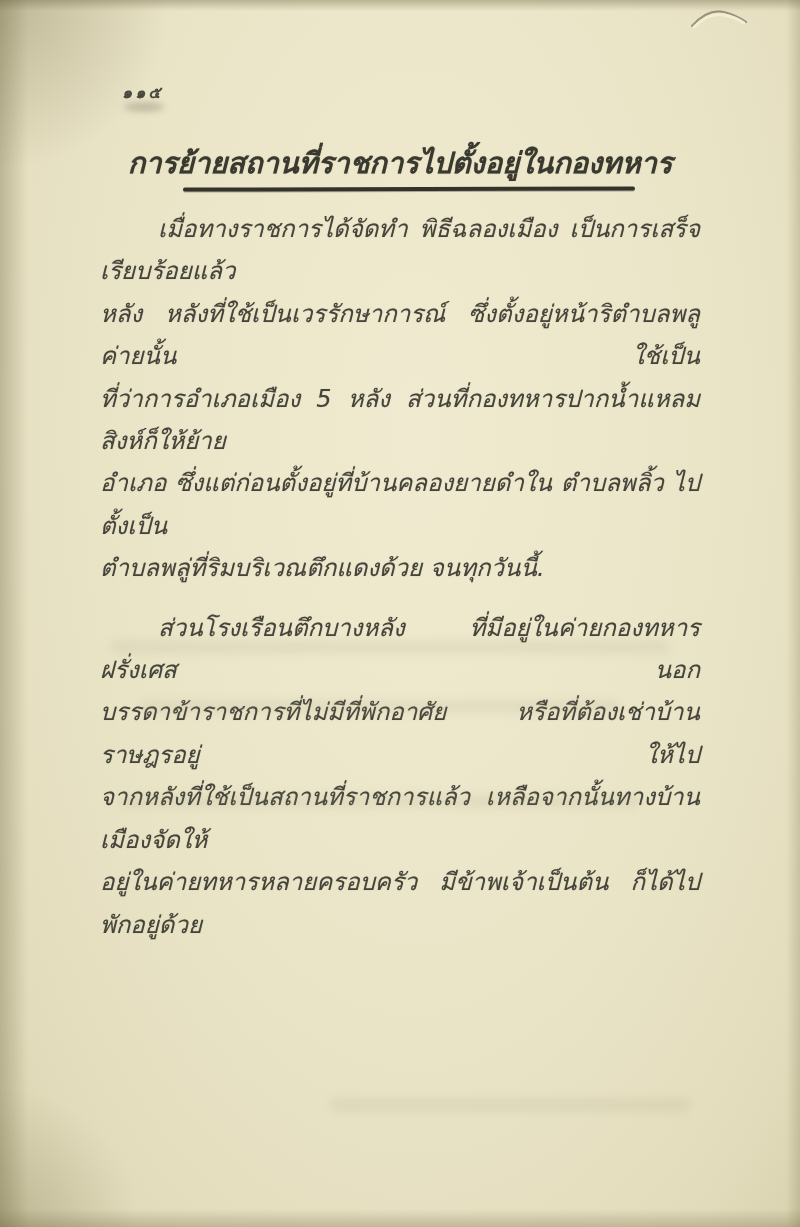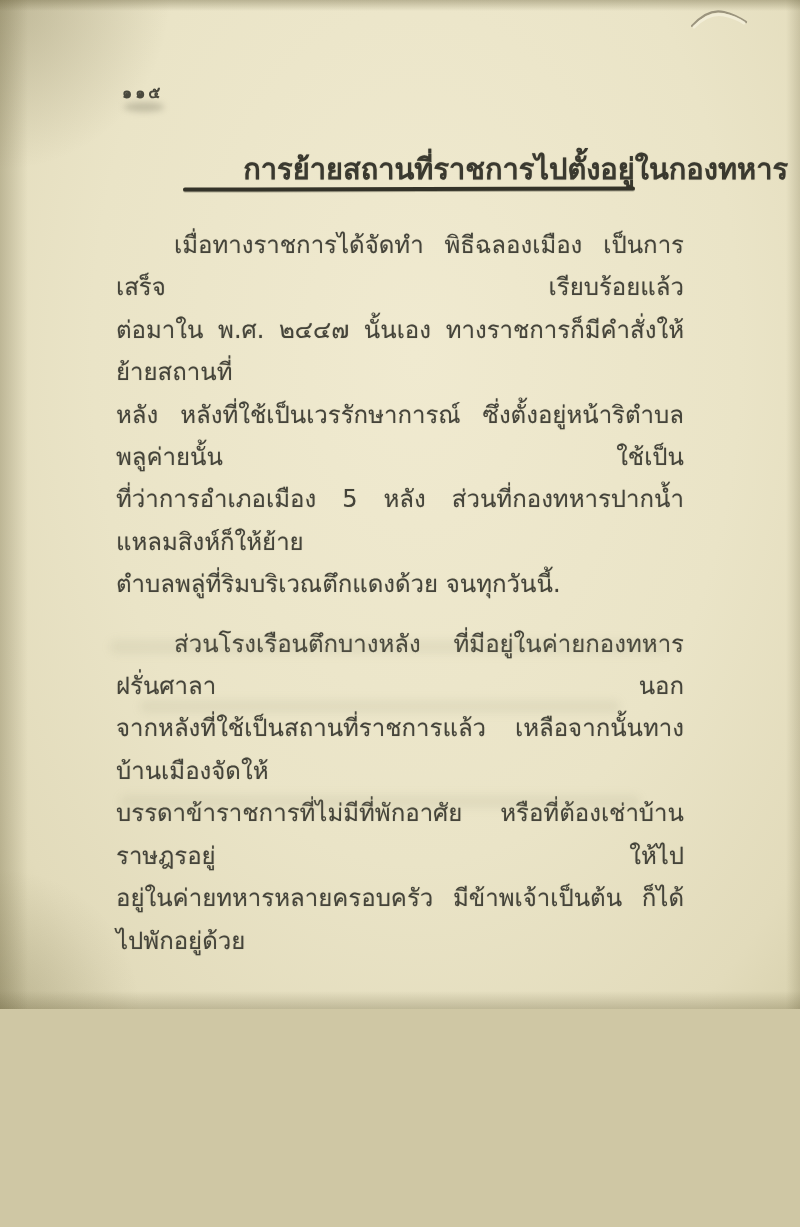--- a/index.html
+++ b/index.html
@@ -4,24 +4,25 @@
 <style>
   html, body { margin: 0; padding: 0; }
   body {
     width: 800px; height: 1227px;
     background: #cfc7a4;
     font-family: "DejaVu Sans", sans-serif;
     overflow: hidden;
   }
   .page {
     position: relative;
-    width: 800px; height: 1009px;
+    width: 800px; height: 1227px;
     background:
       radial-gradient(ellipse at 52% 35%, #f0ead0 0%, #eae4c7 55%, #e2dbbb 85%, #d6cfab 100%);
     overflow: hidden;
+    font-style: italic;
   }
   .edge-shading {
     position: absolute; inset: 0;
     pointer-events: none;
     background:
       linear-gradient(180deg, rgba(104,96,60,0.38), rgba(104,96,60,0) 11px),
       linear-gradient(90deg, rgba(104,96,60,0.32), rgba(104,96,60,0) 28px),
       linear-gradient(270deg, rgba(104,96,60,0.22), rgba(104,96,60,0) 14px),
       linear-gradient(0deg, rgba(104,96,60,0.30), rgba(104,96,60,0) 18px),
       radial-gradient(circle at 0 0, rgba(90,82,48,0.28), rgba(90,82,48,0) 170px),
@@ -37,41 +38,41 @@
     color: #4a493e; letter-spacing: 3px;
   }
   .print-smudge {
     position: absolute; left: 124px; top: 102px;
     width: 40px; height: 10px;
     background: rgba(120,118,98,0.35);
     filter: blur(3px); border-radius: 50%;
   }
   .doc-title {
     position: absolute; left: 0; right: 0; top: 134px;
-    margin: 12px; text-align: right;
+    margin: 6px; text-align: center;
     font-size: 29px; font-weight: bold;
     color: #3a392f;
     text-shadow: 0 0 1px rgba(58,57,47,0.45);
   }
   .title-rule {
     position: absolute; left: 183px; top: 187px;
     width: 452px; height: 4px;
     background: #343329; border-radius: 2px;
     transform: rotate(-0.15deg);
     box-shadow: 0 1px 0 rgba(52,51,41,0.35);
   }
   .doc-body {
     position: absolute; left: 100px; top: 208px;
     width: 600px;
     color: #45443a;
     font-size: 24px;
     line-height: 42.4px;
     text-shadow: 0 0 1px rgba(69,68,58,0.35);
   }
-  .para { margin: 16px; }
+  .para { margin: 0; }
   .para + .para { margin-top: 17px; }
   .line {
     text-align: justify;
     text-align-last: justify;
   }
   .line.indent { text-indent: 58px; }
   .line.plast { text-align-last: left; }
   .show-through {
     position: absolute;
     background: rgba(148,150,118,0.12);
@@ -101,30 +102,30 @@
   <div class="print-smudge"></div>
 
   <h1 class="doc-title">การย้ายสถานที่ราชการไปตั้งอยู่ในกองทหาร</h1>
 
   <div class="title-rule"></div>
 
   <div class="doc-body">
 
     <div class="para">
       <div class="line indent">เมื่อทางราชการได้จัดทำ พิธีฉลองเมือง เป็นการเสร็จ เรียบร้อยแล้ว</div>
-      <div class="line">ต่อมาใน พ.ศ. ๒๔๔๗ นั้นเอง ทางราชการก็มีคำสั่งให้ย้ายสถานที่</div>
       <div class="line">หลัง หลังที่ใช้เป็นเวรรักษาการณ์ ซึ่งตั้งอยู่หน้าริตำบลพลูค่ายนั้น ใช้เป็น</div>
       <div class="line">ที่ว่าการอำเภอเมือง 5 หลัง ส่วนที่กองทหารปากน้ำแหลมสิงห์ก็ให้ย้าย</div>
+      <div class="line">อำเภอ ซึ่งแต่ก่อนตั้งอยู่ที่บ้านคลองยายดำใน ตำบลพลิ้ว ไปตั้งเป็น</div>
       <div class="line plast">ตำบลพลู่ที่ริมบริเวณตึกแดงด้วย จนทุกวันนี้.</div>
     </div>
 
     <div class="para">
-      <div class="line indent">ส่วนโรงเรือนตึกบางหลัง ที่มีอยู่ในค่ายกองทหารฝรั่นศาลา นอก</div>
+      <div class="line indent">ส่วนโรงเรือนตึกบางหลัง ที่มีอยู่ในค่ายกองทหารฝรั่งเศส นอก</div>
+      <div class="line">บรรดาข้าราชการที่ไม่มีที่พักอาศัย หรือที่ต้องเช่าบ้านราษฎรอยู่ ให้ไป</div>
       <div class="line">จากหลังที่ใช้เป็นสถานที่ราชการแล้ว เหลือจากนั้นทางบ้านเมืองจัดให้</div>
-      <div class="line">บรรดาข้าราชการที่ไม่มีที่พักอาศัย หรือที่ต้องเช่าบ้านราษฎรอยู่ ให้ไป</div>
       <div class="line">อยู่ในค่ายทหารหลายครอบครัว มีข้าพเจ้าเป็นต้น ก็ได้ไปพักอยู่ด้วย</div>
 
     </div>
 
   </div>
 
   <div class="show-through st1"></div>
   <div class="show-through st2"></div>
   <div class="show-through st3"></div>
   <div class="show-through st4"></div>

